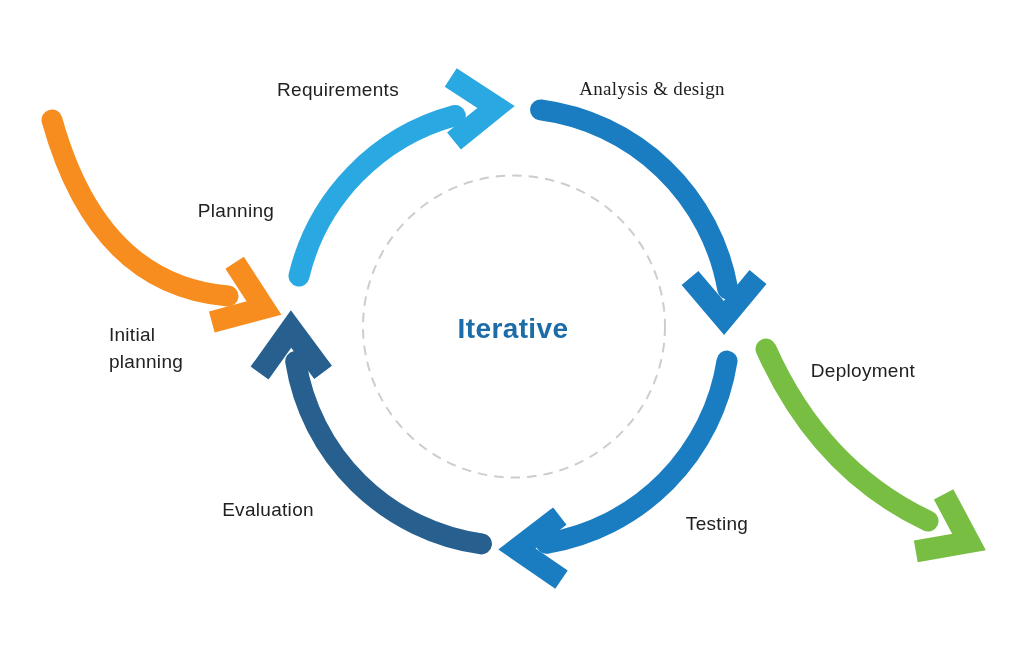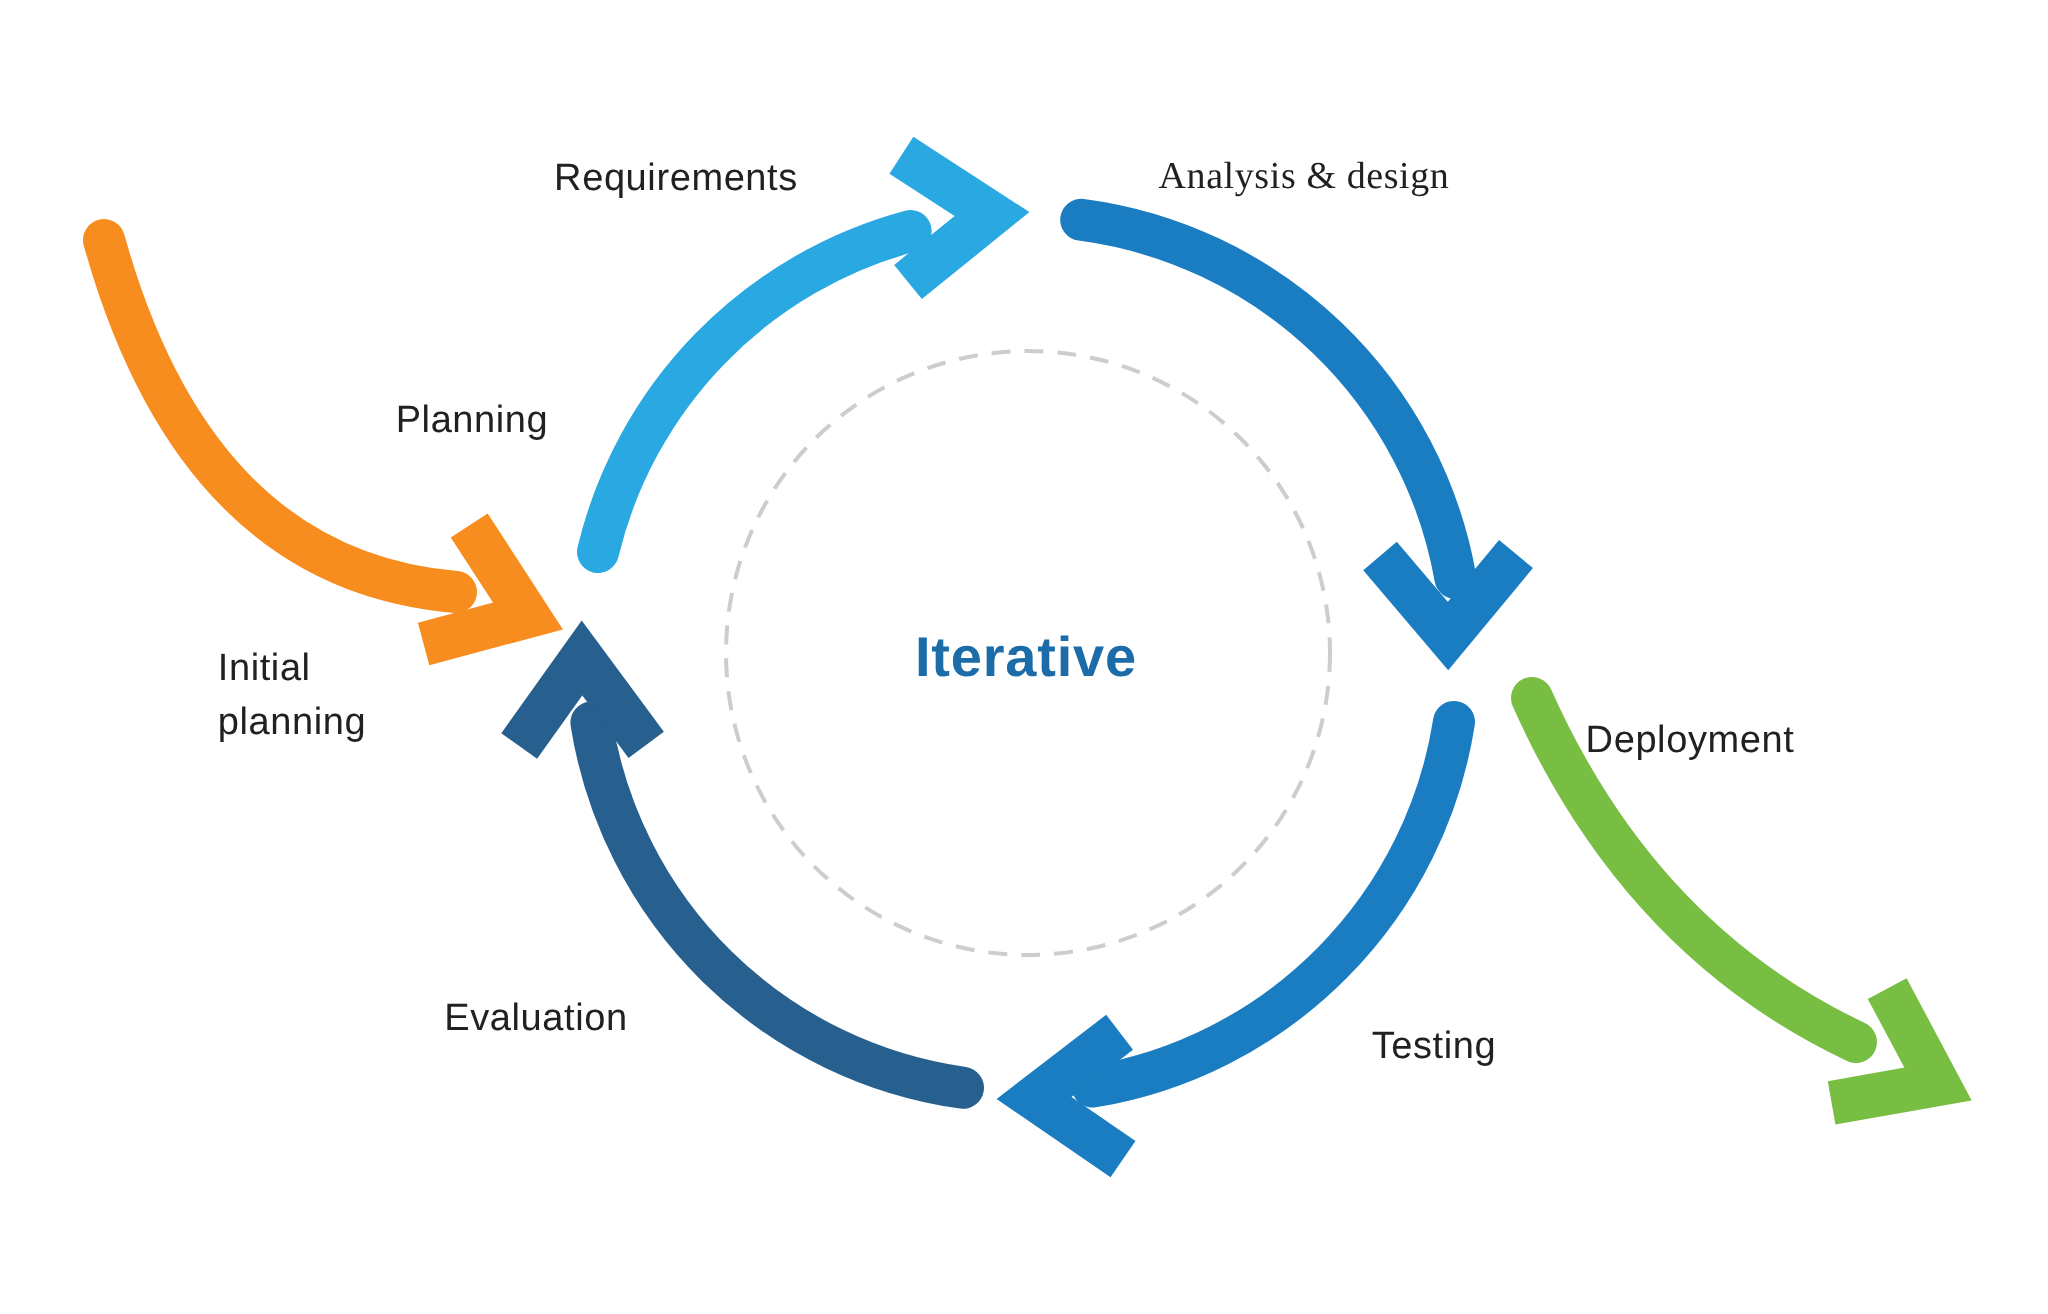--- a/index.html
+++ b/index.html
@@ -65,21 +65,21 @@
     <div>planning</div>
   </div>
 
   <div class="lbl" style="left:236px; top:211px;">Planning</div>
 
   <div class="lbl" style="left:338px; top:90px;">Requirements</div>
 
   <div class="lbl" style="left:652px; top:89px;font-family:Liberation Serif, serif;">Analysis &amp; design</div>
 
 
-  <div class="lbl" style="left:845px; top:371px;">Deployment</div>
+  <div class="lbl" style="left:863px; top:371px;">Deployment</div>
 
   <div class="lbl" style="left:717px; top:524px;">Testing</div>
 
   <div class="lbl" style="left:268px; top:510px;">Evaluation</div>
 
   <div class="ttl" style="left:513px; top:329px;">Iterative</div>
 
 </div>
 
 </body></html>

